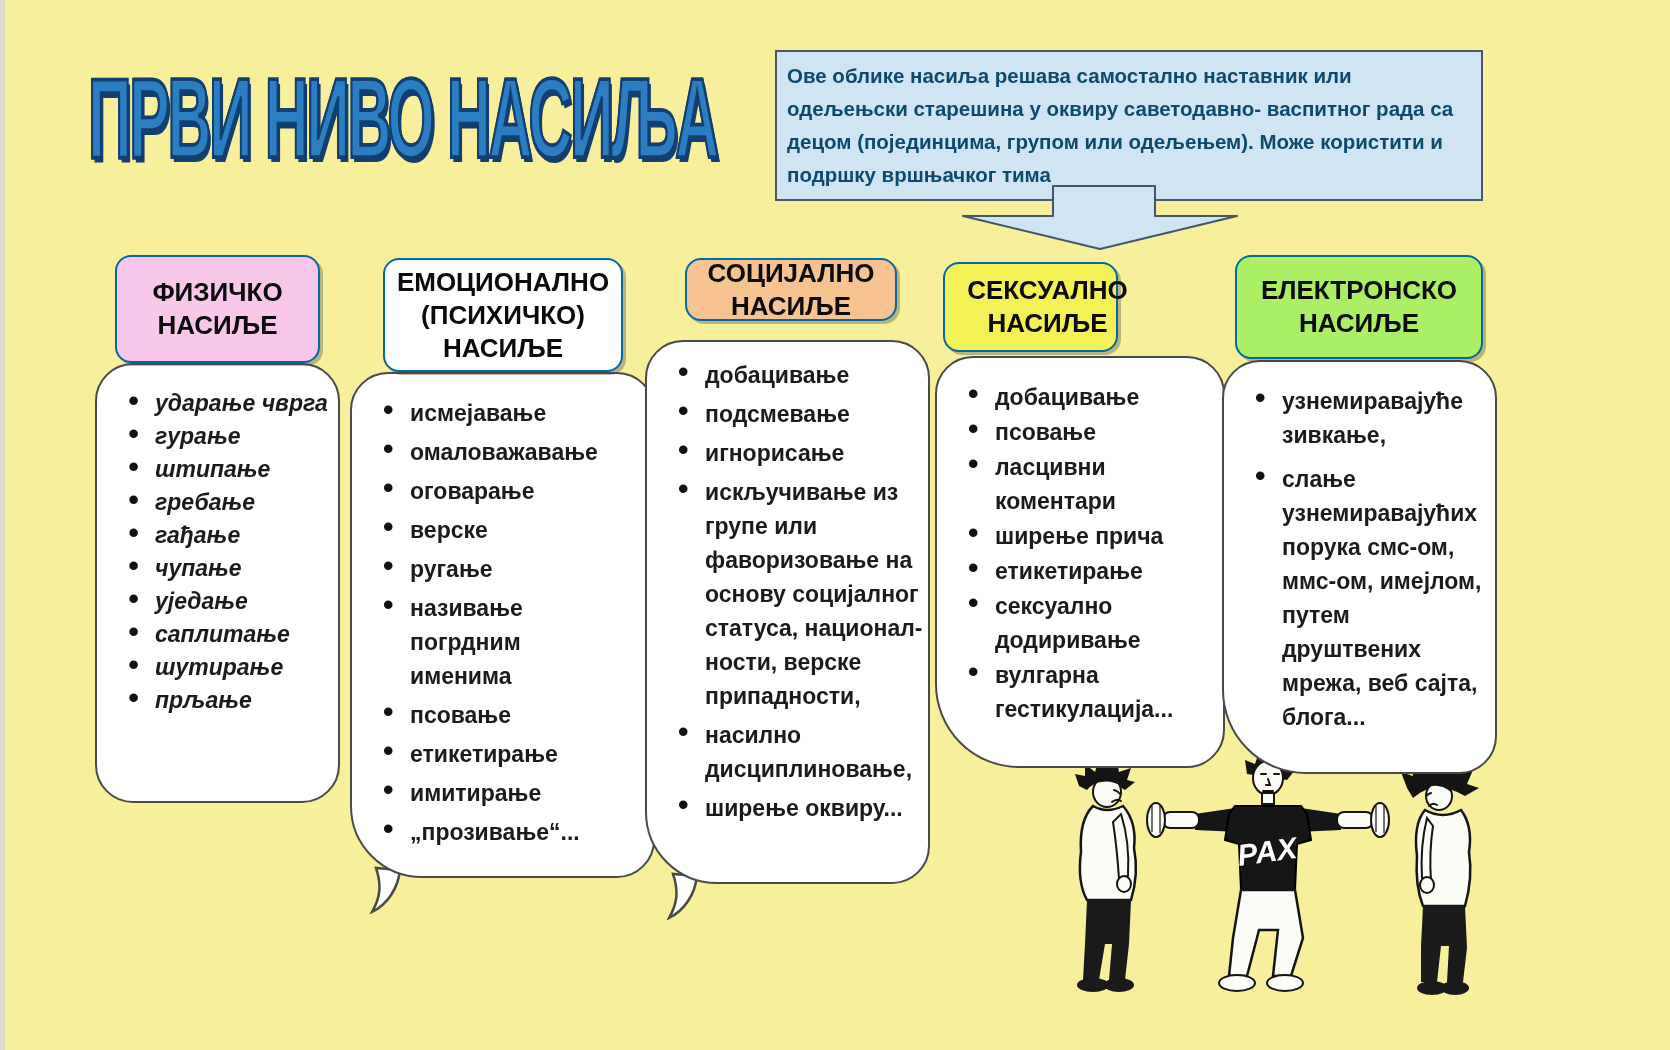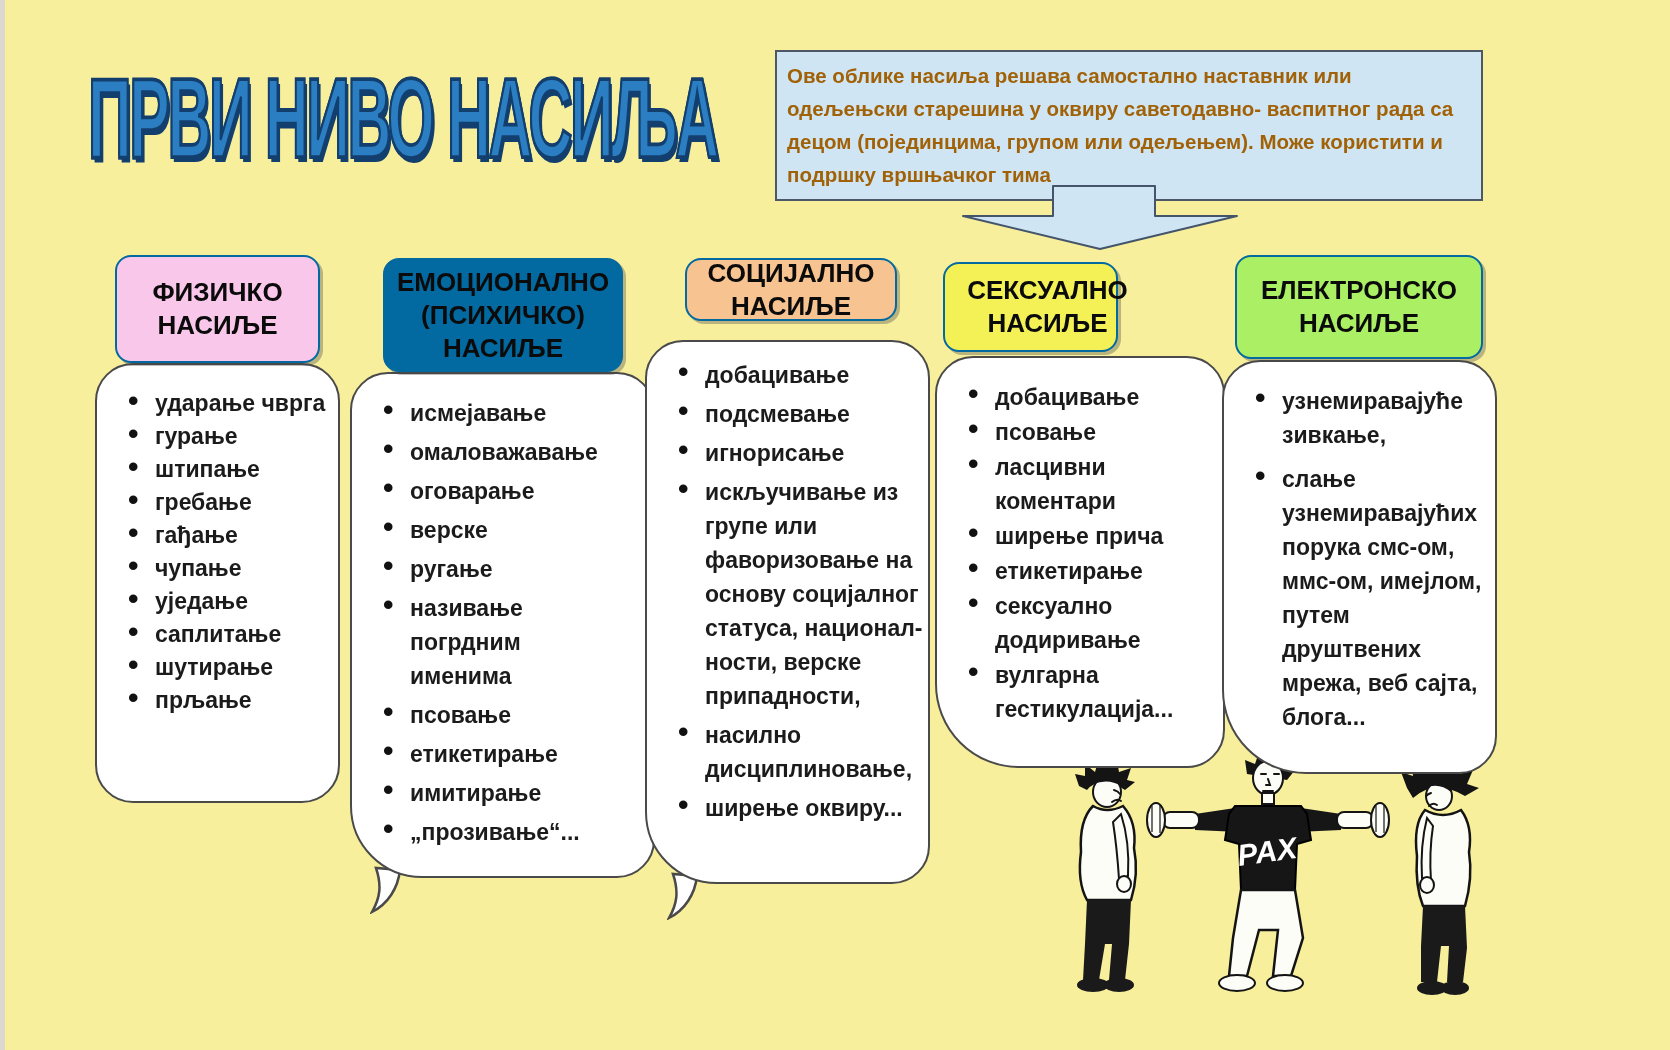--- a/index.html
+++ b/index.html
@@ -15,21 +15,21 @@
     color:var(--title-fill,#2b7ec2);
     -webkit-text-stroke:2.5px #133f6f;
     text-shadow:3px 3px 0 #133f6f, -1px -1px 0 #133f6f, 1px -1px 0 #133f6f, -1px 1px 0 #133f6f;
   }
 
   
   .info-box{
     position:absolute;left:775px;top:50px;width:708px;min-height:136px;box-sizing:border-box;
     background:var(--info-bg,#cfe5f3);border:2px solid #4d5866;
     padding:7px 10px 8px 10px;
-    font-size:20.5px;font-weight:bold;line-height:33px;color:#a16207;
+    font-size:20.5px;font-weight:bold;line-height:33px;color:#0c4a6e;
   }
   .down-arrow{position:absolute;left:950px;top:185px;}
 
   
   .column{position:absolute;}
   .c1{left:95px;top:255px;width:245px;}
   .c2{left:350px;top:258px;width:305px;}
   .c3{left:645px;top:258px;width:285px;}
   .c4{left:935px;top:262px;width:290px;}
   .c5{left:1222px;top:255px;width:275px;}
@@ -61,21 +61,21 @@
   .col-tail{position:absolute;z-index:1;}
   .col-tail path{fill:#ffffff;stroke:#4a4a4a;stroke-width:2.5;}
   .c2 .col-tail{left:20px;top:608px;}
   .c3 .col-tail{left:22px;top:614px;}
 
   .col-list{list-style:none;margin:0;padding:22px 10px 0 28px;
     font-size:23px;font-weight:600;color:#1b1b1b;}
   .c2 .col-list{padding-right:30px;}
   .c3 .col-list{padding-top:16px;padding-right:4px;}
   .list-item{position:relative;padding-left:30px;line-height:34px;margin-bottom:5px;}
-  .c1 .list-item{margin-bottom:0;line-height:33px;}
+  .c1 .list-item{margin-bottom:0;line-height:33px;font-style:italic;}
   .c4 .list-item{margin-bottom:1px;}
   .c5 .list-item{margin-bottom:10px;}
   .list-item::before{content:"•";position:absolute;left:3px;top:-3px;font-size:30px;color:#111;}
 
   .cartoon{position:absolute;left:1035px;top:748px;}
 </style>
 </head>
 <body>
 
 <div class="poster" style="--bg: #f8ef9c; --title-fill: #2b7ec2; --info-bg: #cfe5f3; --list-bg: #ffffff;">
@@ -124,21 +124,21 @@
             <li class="list-item">оговарање</li>
             <li class="list-item">верске</li>
             <li class="list-item">ругање</li>
             <li class="list-item">називање погрдним именима</li>
             <li class="list-item">псовање</li>
             <li class="list-item">етикетирање</li>
             <li class="list-item">имитирање</li>
             <li class="list-item">„прозивање“...</li>
           </ul>
       </div>
-      <div class="col-header" style="background: #0369a1;">
+      <div class="col-header" style="background: #ffffff;">
         <span class="col-header-label">ЕМОЦИОНАЛНО
 (ПСИХИЧКО)
 НАСИЉЕ</span>
       </div>
     </section>
       <section class="column c3">
       <svg class="col-tail" width="40" height="48" viewBox="0 0 40 48">
         <path d="M6,2 C12,20 10,32 2,46 C18,38 28,22 30,4 Z"></path>
       </svg>
       <div class="col-box">

